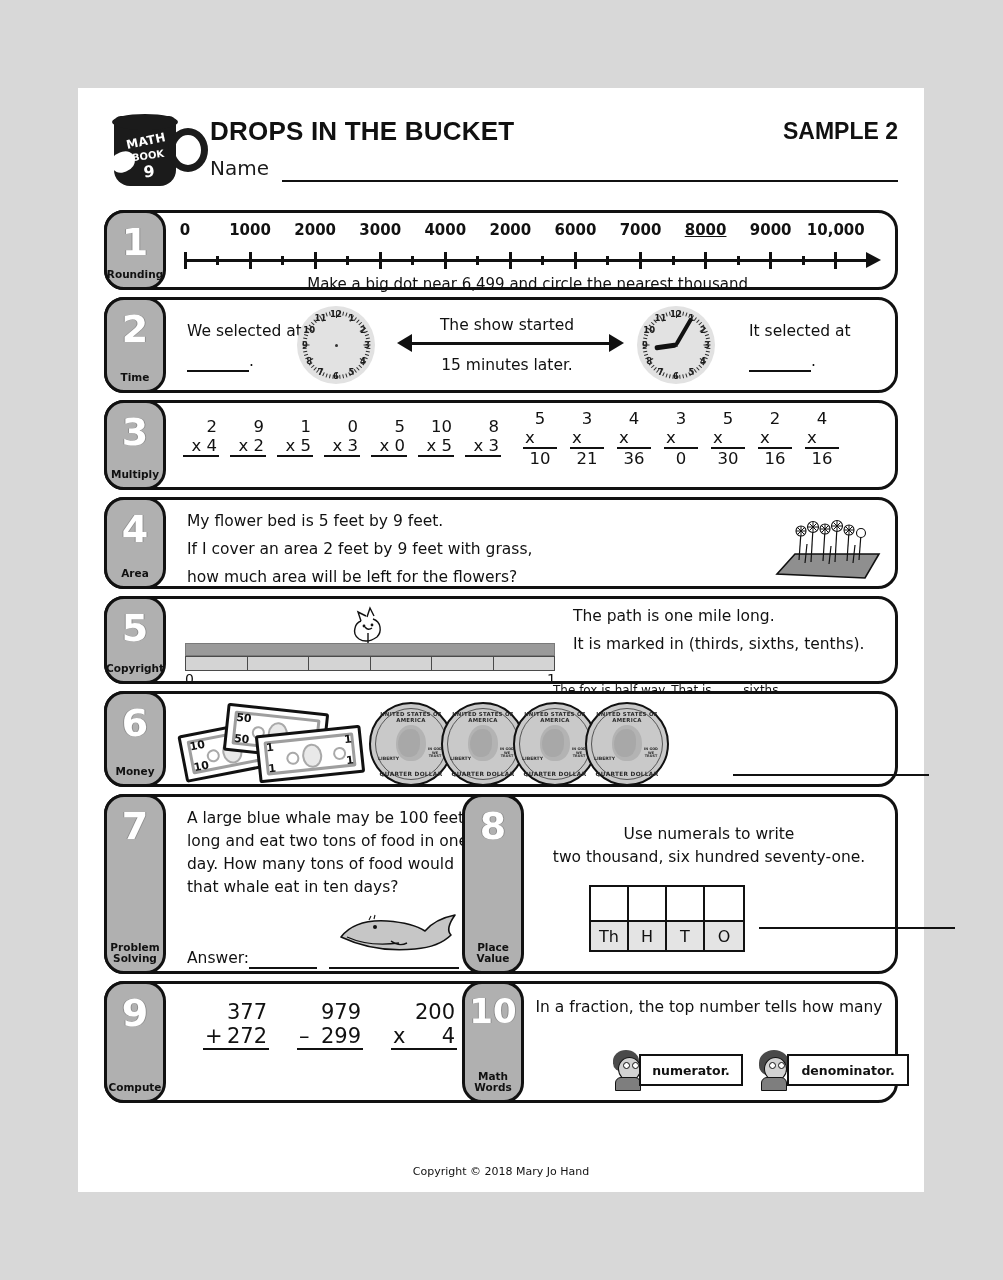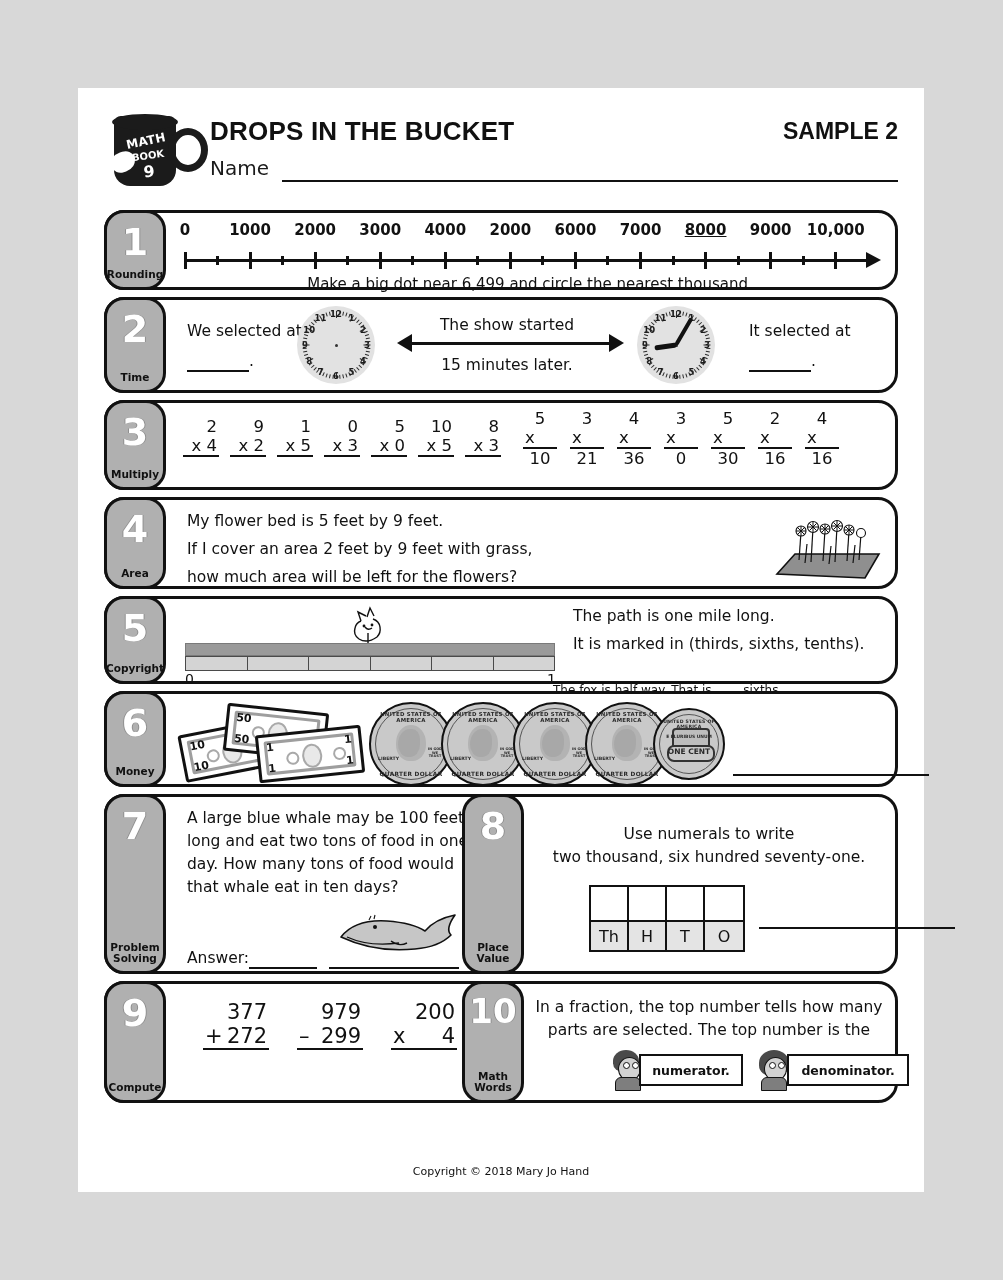--- a/index.html
+++ b/index.html
@@ -831,28 +831,20 @@
             <div class="coin" style="left: 412px; top: 8px; width: 84px; height: 84px;">
               <div class="ring"></div>
               <div class="head"></div>
               <div class="headface"></div>
               <div class="ctxt" style="top:7px;font-size:5.4px;letter-spacing:.3px;">UNITED STATES OF AMERICA</div>
               <div class="ctxt" style="bottom:7px;font-size:5.8px;letter-spacing:.3px;">QUARTER DOLLAR</div>
               <div style="position:absolute;left:7px;top:52px;font-size:4.6px;font-family:'DejaVu Sans',sans-serif;font-weight:700;color:#2a2a2a;">LIBERTY</div>
               <div style="position:absolute;right:7px;top:44px;width:18px;font-size:3.4px;line-height:1.1;text-align:center;font-family:'DejaVu Sans',sans-serif;font-weight:700;color:#2a2a2a;">IN GOD WE TRUST</div>
             </div>
           </div>
-        <div class="coin penny" style="left:480px;top:14px;width:72px;height:72px;">
-          <div class="ring"></div>
-          <div class="shield"></div>
-          <div class="band"></div>
-          <div class="ctxt" style="top:9px;font-size:4.6px;letter-spacing:.2px;">UNITED STATES OF AMERICA</div>
-          <div class="ctxt" style="top:24px;font-size:4.4px;">E PLURIBUS UNUM</div>
-          <div class="ctxt" style="top:37px;font-size:7.5px;">ONE CENT</div>
-        </div>
         <div class="moneyline" style="left:560px;top:80px;width:196px;"></div>
       </div>
     </div>
 
     <div class="row" style="top:706px;height:180px;">
       <div class="badge" style="height:180px;">
         <div class="num">7</div>
         <div class="lbl">
           <div>Problem</div>
           <div>Solving</div>
@@ -938,21 +930,20 @@
 
       <div class="badge" style="left:355px;top:-3px;height:122px;">
         <div class="num" style="font-size:34px;">10</div>
         <div class="lbl">
           <div>Math</div>
           <div>Words</div>
         </div>
       </div>
       <div style="position:absolute;left:424px;right:8px;top:0;bottom:0;">
         <div class="txt" style="position:absolute;left:0;right:0;top:14px;text-align:center;font-size:15.5px;">In a fraction, the top number tells how many</div>
-        <div class="txt" style="position:absolute;left:0;right:0;top:37px;text-align:center;font-size:15.5px;">parts are selected.  The top number is the</div>
 
         <div class="kid" style="left:82px;top:66px;">
           <div class="hair"></div>
             <div class="face"></div>
           <div class="eye" style="left:10px;"></div>
             <div class="eye" style="left:19px;"></div>
           <div class="torso"></div>
         </div>
         <div class="sign" style="left:108px;top:70px;width:100px;height:28px;">numerator.</div>
 

